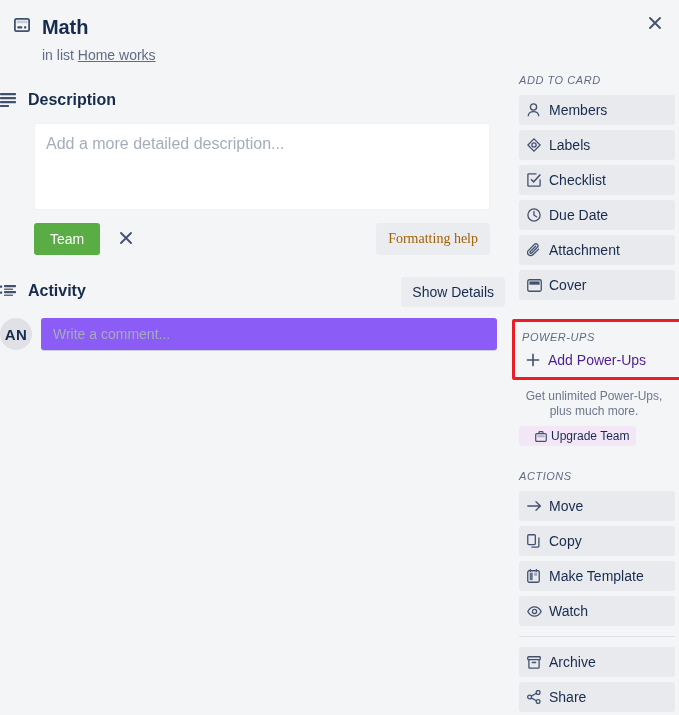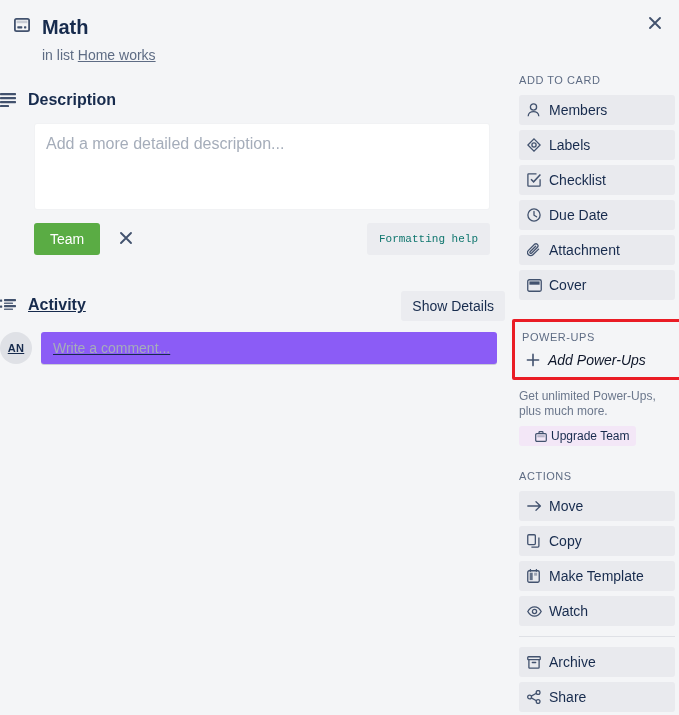--- a/index.html
+++ b/index.html
@@ -154,30 +154,30 @@
     border: none;
     background: transparent;
     color: #42526e;
     cursor: pointer;
   }
   .fmt-help {
     margin-left: auto;
     background: #ebecf0;
     border: none;
     border-radius: 3px;
-    color: #0f766e;
-    font-size: 11px;
-    font-family: Liberation Mono, monospace;
+    color: #a16207;
+    font-size: 14px;
+    font-family: Liberation Serif, serif;
     height: 32px;
     padding: 0 12px;
     cursor: pointer;
   }
 
   
-  .activity-wrap { margin-top: 36px; position: relative; text-decoration: underline; }
+  .activity-wrap { margin-top: 22px; position: relative; }
   .show-details {
     position: absolute;
     right: 10px;
     top: 0;
     background: #ebecf0;
     border: none;
     border-radius: 3px;
     color: #172b4d;
     font-size: 14px;
     font-family: "Liberation Sans", sans-serif;
@@ -190,21 +190,21 @@
     margin-top: 13px;
     display: flex;
     align-items: flex-start;
   }
   .avatar {
     width: 32px;
     height: 32px;
     border-radius: 50%;
     background: #dfe1e6;
     color: #172b4d;
-    font-size: 11px;
+    font-size: 15px;
     font-weight: bold;
     display: flex;
     align-items: center;
     justify-content: center;
     flex: 0 0 32px;
     letter-spacing: 0.3px;
     text-align: right;
   }
   .comment-input {
     margin-left: 9px;
@@ -230,20 +230,21 @@
     width: 156px;
   }
   .side-heading {
     font-size: 11px;
     font-weight: normal;
     color: #5e6c84;
     letter-spacing: 0.55px;
     text-transform: uppercase;
     line-height: 16px;
     margin-bottom: 7px;
+    font-style: italic;
   }
   .side-btn {
     display: flex;
     align-items: center;
     width: 156px;
     height: 30px;
     background: #e9eaee;
     border: none;
     border-radius: 3px;
     margin-bottom: 5px;
@@ -274,38 +275,38 @@
     width: 176px;
   }
   .powerups-block .side-heading { margin-bottom: 4px; padding-left: 4px; }
   .add-powerups {
     display: flex;
     background: transparent;
     border: none;
     cursor: pointer;
     font-size: 14px;
     font-family: "Liberation Sans", sans-serif;
-    color: #0f172a;
+    color: #4c1d95;
     padding: 3px 0 3px 8px;
-    font-style: italic;
   }
   .add-powerups .plus {
     width: 22px;
     flex: 0 0 22px;
     color: #42526e;
     display: flex;
     align-items: center;
   }
 
   .pu-note {
     margin-top: 9px;
     font-size: 12px;
     line-height: 15px;
     color: #6b778c;
     width: 150px;
+    text-align: center;
   }
   .upgrade-badge {
     display: inline-flex;
     align-items: center;
     margin-top: 7px;
     background: #f3e7f7;
     color: #172b4d;
     border-radius: 3px;
     font-size: 12px;
     padding: 3px 6px 3px 16px;

